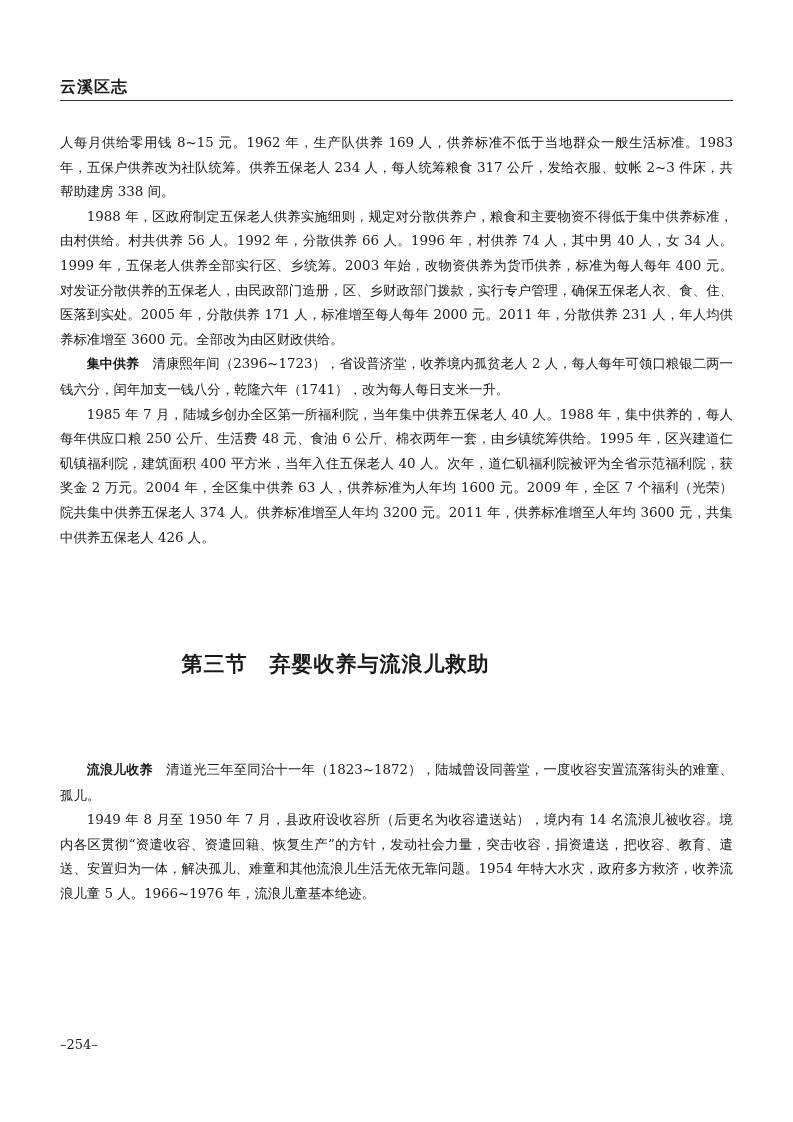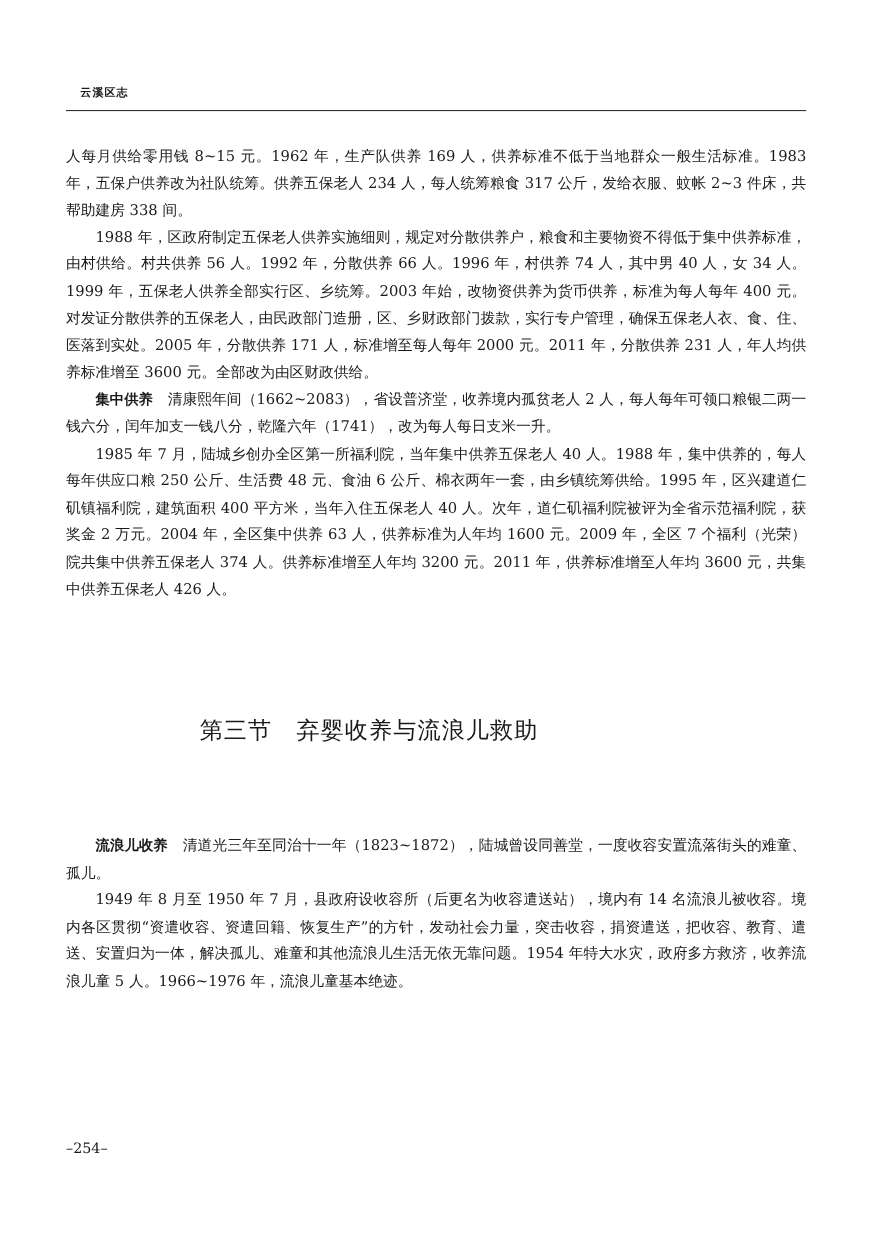--- a/index.html
+++ b/index.html
@@ -4,53 +4,53 @@
 <style>
   html, body { margin: 0; padding: 0; background: #ffffff; }
   body {
     width: 793px; height: 1122px; position: relative; overflow: hidden;
     font-family: "DejaVu Serif", "Liberation Serif", serif;
     color: #1a1a1a;
   }
   .running-head {
     position: absolute; left: 60px; top: 77px;
     font-family: "DejaVu Sans", "Liberation Sans", sans-serif;
-    font-size: 10px; font-weight: bold; letter-spacing: 1px; margin-left: 13px;
+    font-size: 16px; font-weight: bold; letter-spacing: 1px;
   }
   .head-rule {
     position: absolute; left: 60px; width: 673px; top: 100px;
     height: 0; border-top: 1.3px solid #333;
   }
   .body-block {
     position: absolute; left: 60px; width: 673px;
     font-size: 13.4px; line-height: 24.6px; text-align: justify;
   }
   .body-block p { margin: 0; text-indent: 2em; }
   .body-block p.noindent { text-indent: 0; }
   .lead { font-weight: bold; font-family: Liberation Mono, monospace; font-size: 13px; }
   .section-title {
     position: absolute; left: 0; width: 671px; top: 650px; text-align: center;
     font-family: "DejaVu Sans", "Liberation Sans", sans-serif;
-    font-size: 21px; font-weight: normal; letter-spacing: 1px;
+    font-size: 21px; font-weight: bold; letter-spacing: 1px;
   }
   .page-number {
     position: absolute; left: 60px; top: 1037px;
     font-size: 13px;
   }
 </style>
 </head>
 <body>
 
 <div class="running-head">云溪区志</div>
 <div class="head-rule"></div>
 
 <div class="body-block" id="blockA" style="top:131px;">
     <p class="noindent"><span>人每月供给零用钱 8~15 元。1962 年，生产队供养 169 人，供养标准不低于当地群众一般生活标准。1983 年，五保户供养改为社队统筹。供养五保老人 234 人，每人统筹粮食 317 公斤，发给衣服、蚊帐 2~3 件床，共帮助建房 338 间。</span></p>
     <p><span>1988 年，区政府制定五保老人供养实施细则，规定对分散供养户，粮食和主要物资不得低于集中供养标准，由村供给。村共供养 56 人。1992 年，分散供养 66 人。1996 年，村供养 74 人，其中男 40 人，女 34 人。1999 年，五保老人供养全部实行区、乡统筹。2003 年始，改物资供养为货币供养，标准为每人每年 400 元。对发证分散供养的五保老人，由民政部门造册，区、乡财政部门拨款，实行专户管理，确保五保老人衣、食、住、医落到实处。2005 年，分散供养 171 人，标准增至每人每年 2000 元。2011 年，分散供养 231 人，年人均供养标准增至 3600 元。全部改为由区财政供给。</span></p>
-    <p><span class="lead">集中供养</span>　<span>清康熙年间（1662~2083），省设普济堂，收养境内孤贫老人 2 人，每人每年可领口粮银二两一钱六分，闰年加支一钱八分，乾隆六年（1741），改为每人每日支米一升。</span></p>
+    <p><span class="lead">集中供养</span>　<span>清康熙年间（2396~1723），省设普济堂，收养境内孤贫老人 2 人，每人每年可领口粮银二两一钱六分，闰年加支一钱八分，乾隆六年（1741），改为每人每日支米一升。</span></p>
     <p><span>1985 年 7 月，陆城乡创办全区第一所福利院，当年集中供养五保老人 40 人。1988 年，集中供养的，每人每年供应口粮 250 公斤、生活费 48 元、食油 6 公斤、棉衣两年一套，由乡镇统筹供给。1995 年，区兴建道仁矶镇福利院，建筑面积 400 平方米，当年入住五保老人 40 人。次年，道仁矶福利院被评为全省示范福利院，获奖金 2 万元。2004 年，全区集中供养 63 人，供养标准为人年均 1600 元。2009 年，全区 7 个福利（光荣）院共集中供养五保老人 374 人。供养标准增至人年均 3200 元。2011 年，供养标准增至人年均 3600 元，共集中供养五保老人 426 人。</span></p>
   </div>
 
 <div class="section-title">第三节　弃婴收养与流浪儿救助</div>
 
 <div class="body-block" id="blockB" style="top:710px;margin-top:48px;">
     <p><span class="lead">流浪儿收养</span>　<span>清道光三年至同治十一年（1823~1872），陆城曾设同善堂，一度收容安置流落街头的难童、孤儿。</span></p>
     <p><span>1949 年 8 月至 1950 年 7 月，县政府设收容所（后更名为收容遣送站），境内有 14 名流浪儿被收容。境内各区贯彻“资遣收容、资遣回籍、恢复生产”的方针，发动社会力量，突击收容，捐资遣送，把收容、教育、遣送、安置归为一体，解决孤儿、难童和其他流浪儿生活无依无靠问题。1954 年特大水灾，政府多方救济，收养流浪儿童 5 人。1966~1976 年，流浪儿童基本绝迹。</span></p>
   </div>
 

